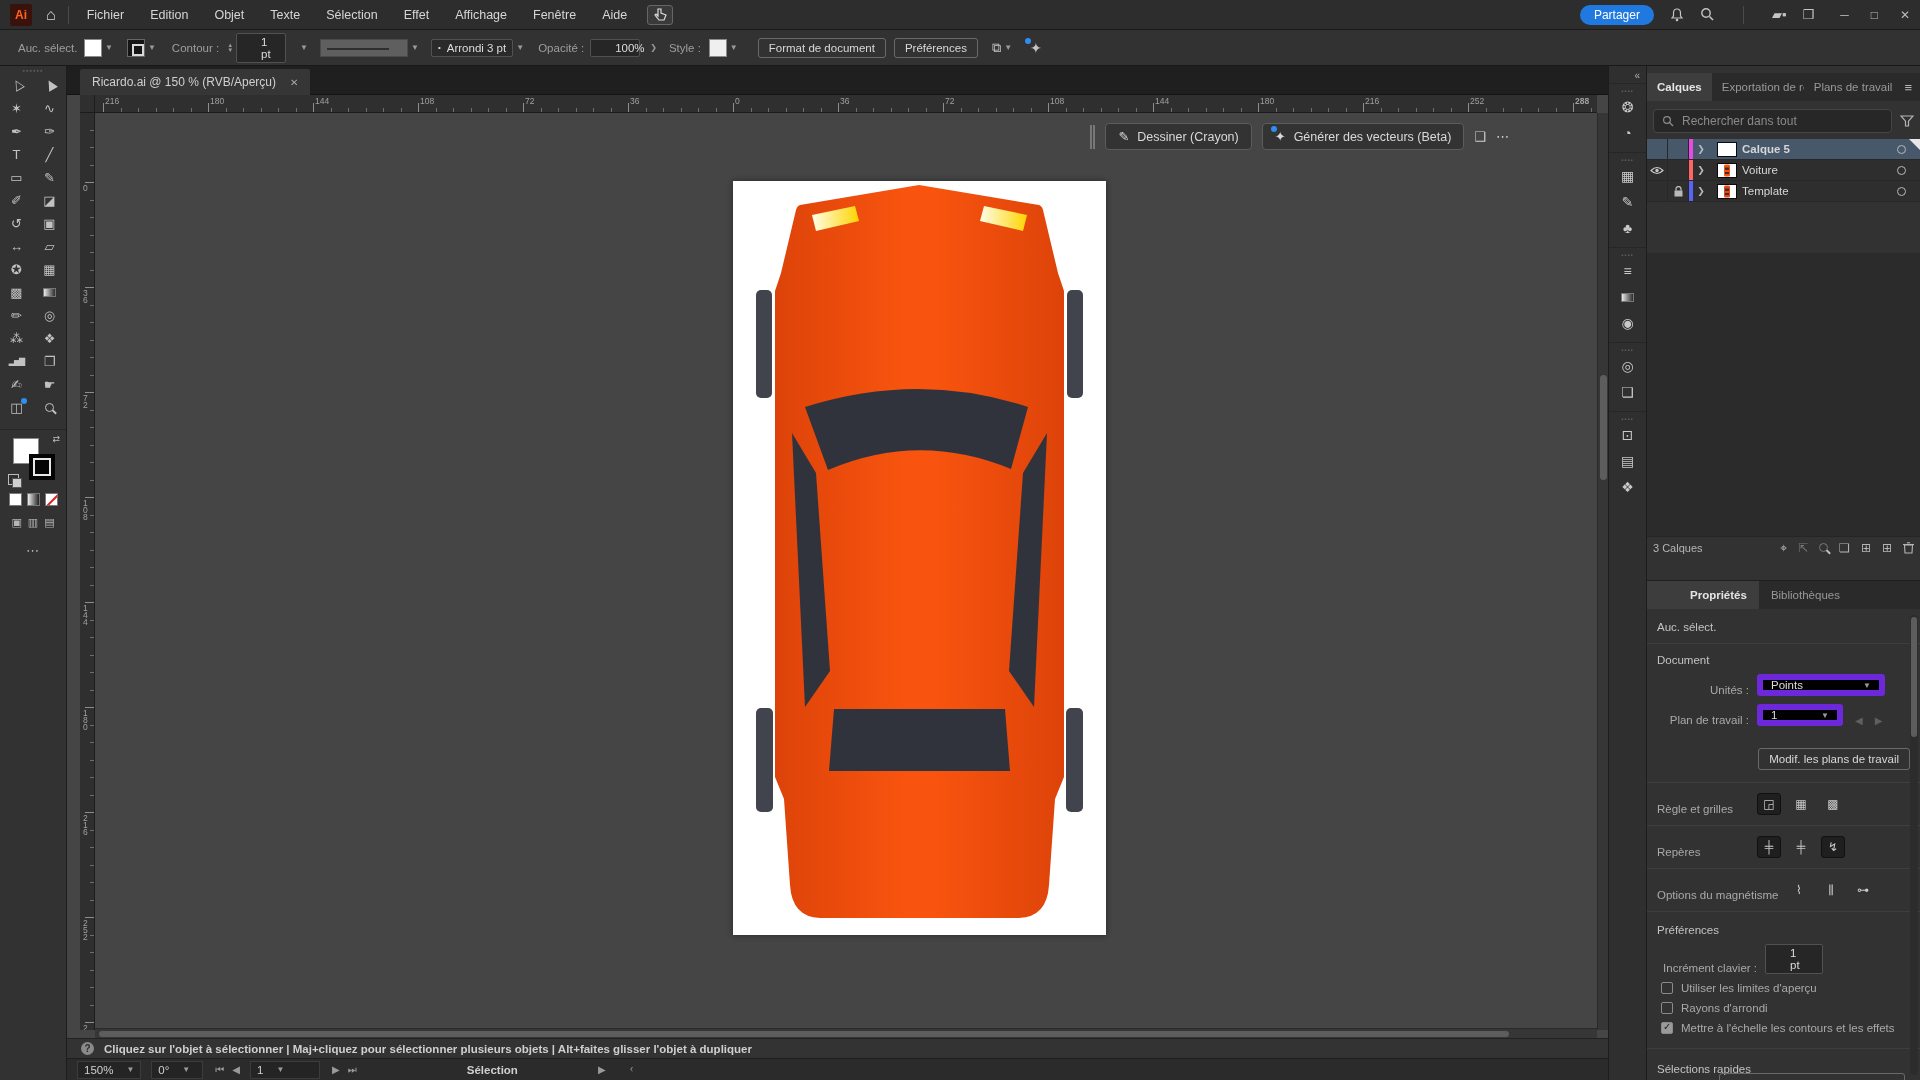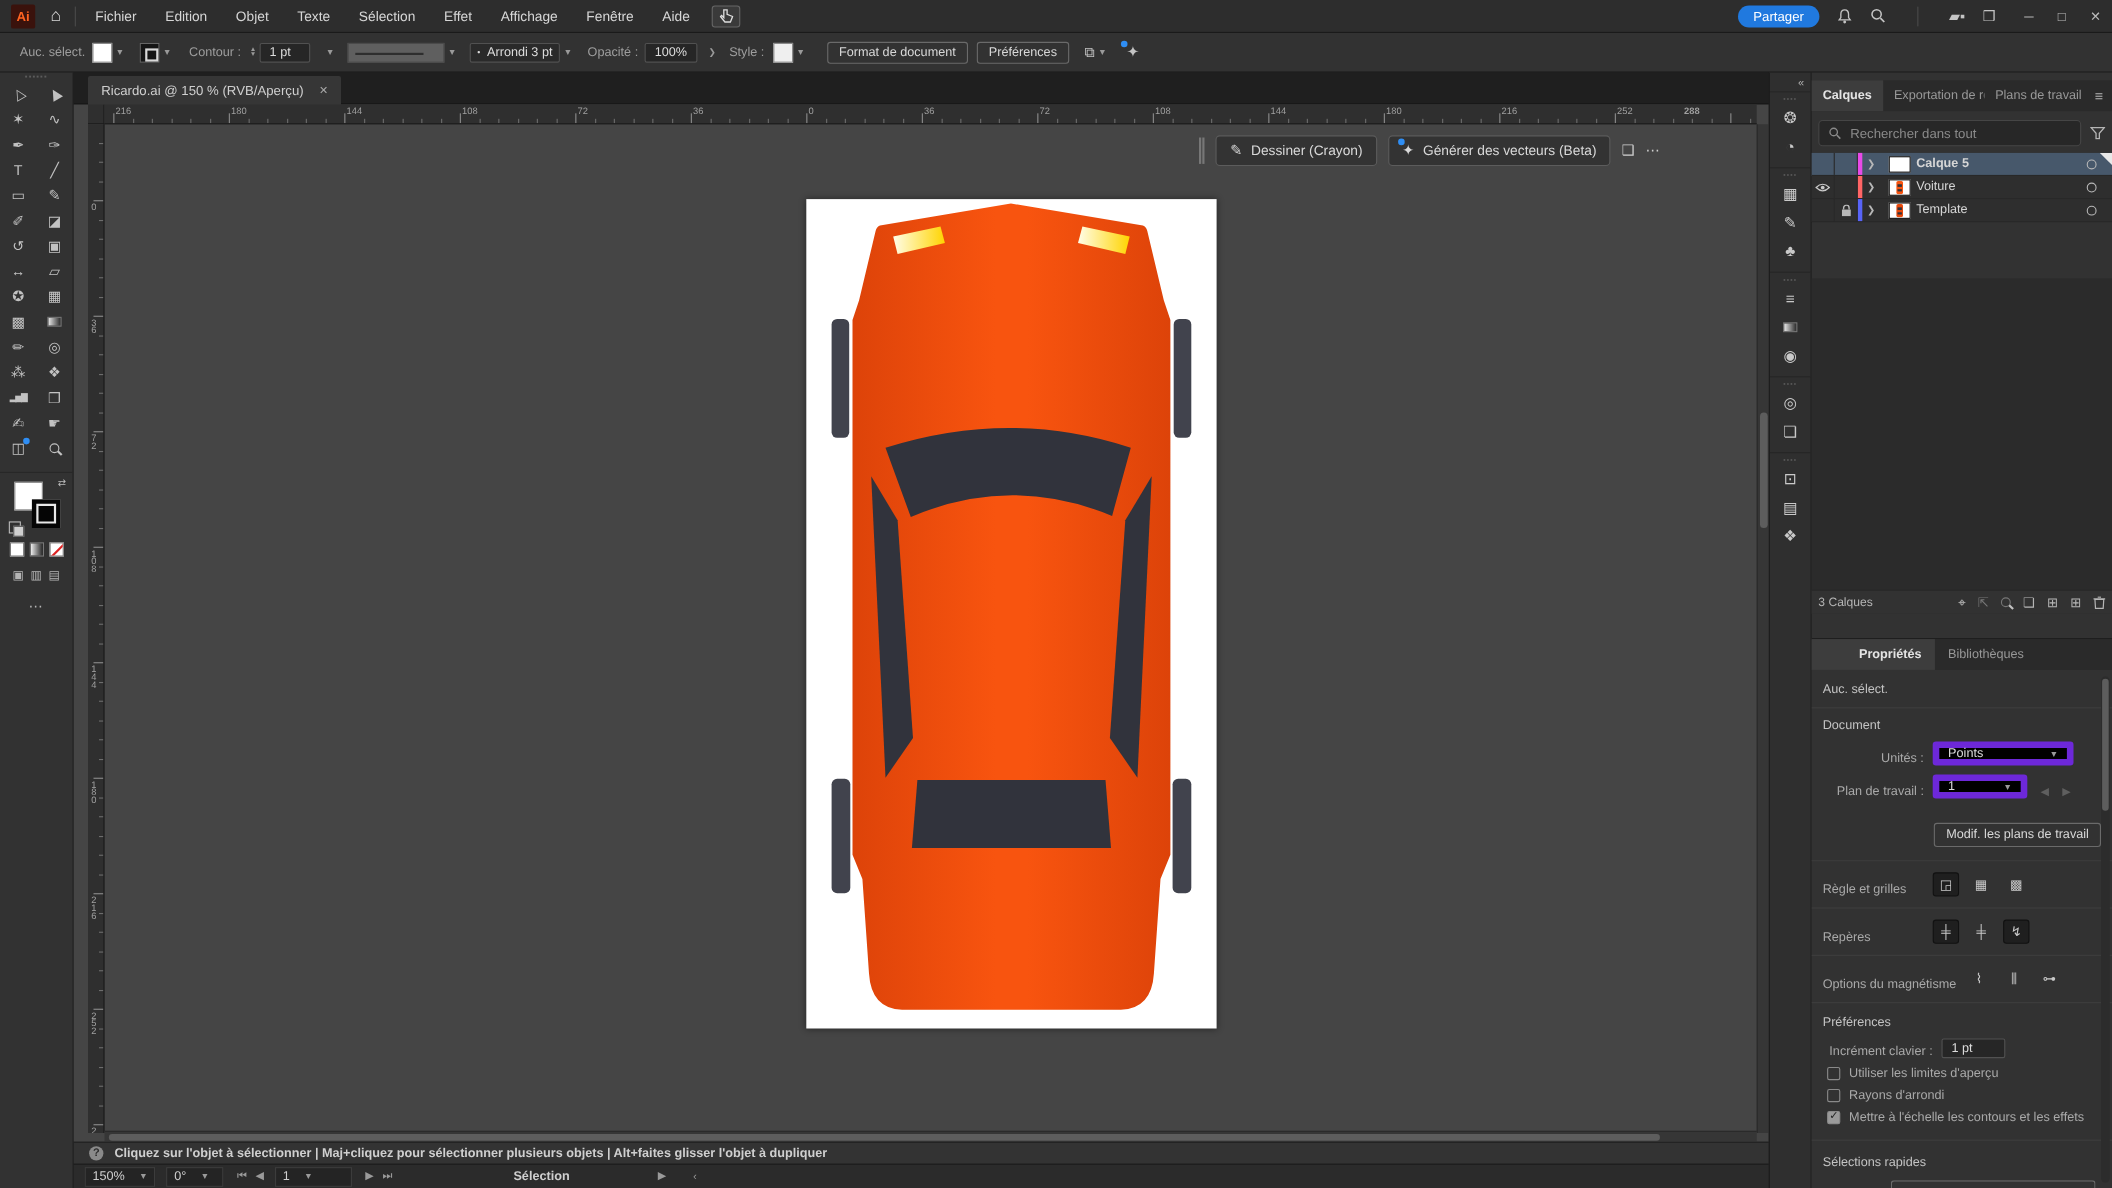--- a/index.html
+++ b/index.html
@@ -24,21 +24,21 @@
   .grid-icn,.panel-icn { color:#c4c4c4; font-size:13px; }
 
   
   .optionsbar { position:absolute; left:0; top:30px; width:1920px; height:36px; background:#323232;
     border-bottom:1px solid #181818; display:flex; align-items:center; font-size:11.5px; color:#bdbdbd; }
   .ob-label { color:#9e9e9e; }
   .swatch { width:18px; height:18px; border:1px solid #8a8a8a; background:#fff; }
   .swatch.stroke { background:#151515; position:relative; border-color:#666; }
   .swatch.stroke::after { content:''; position:absolute; left:4px; top:4px; width:8px; height:8px; border:2px solid #d8d8d8; }
   .dd-arrow { color:#9a9a9a; font-size:8px; margin-left:3px; }
-  .field { background:#262626; border:1px solid #515151; border-radius:2px; padding:2px 8px; color:#ddd; }
+  .field { background:#262626; border:1px solid #515151; border-radius:2px; padding:2px 24px; color:#ddd; }
   .stepper { display:flex; flex-direction:column; font-size:6px; color:#999; line-height:5px; margin-right:3px; }
   .var-dd { width:88px; height:18px; background:#5f5f5f; border:1px solid #4a4a4a; position:relative; }
   .var-dd::after { content:''; position:absolute; left:6px; right:18px; top:8px; height:2px; background:#2e2e2e; }
   .ob-btn { border:1px solid #6a6a6a; border-radius:3px; padding:3px 10px; color:#d8d8d8; background:transparent; font-size:11.5px; }
   .brush-dd { display:flex; align-items:center; gap:6px; background:#2a2a2a; border:1px solid #515151; border-radius:2px; padding:2px 6px; color:#ddd; }
 
   
   .tabrow { position:absolute; left:67px; top:66px; width:1541px; height:29px; background:#1f1f1f; border-bottom:1px solid #141414; }
   .doc-tab { position:absolute; left:13px; top:3px; height:26px; background:#363636; border-radius:2px 2px 0 0;
     display:flex; align-items:center; gap:14px; padding:0 12px; font-size:12px; color:#cfcfcf; }
@@ -457,21 +457,21 @@
         <b style="left: 430px;">72</b>
         <b style="left: 535px;">36</b>
         <b style="left: 640px;">0</b>
         <b style="left: 745px;">36</b>
         <b style="left: 850px;">72</b>
         <b style="left: 955px;">108</b>
         <b style="left: 1060px;">144</b>
         <b style="left: 1165px;">180</b>
         <b style="left: 1270px;">216</b>
         <b style="left: 1375px;">252</b>
-        <b style="left: 1436px; font-weight: bold;">288</b>
+        <b style="left: 1480px; font-weight: bold;">288</b>
       </div>
     <div class="ruler-v">
         <i style="top: 16.5px;"></i>
         <i style="top: 34px;"></i>
         <i style="top: 51.5px;"></i>
         <i class="major" style="top: 69px;"></i>
         <i style="top: 86.5px;"></i>
         <i style="top: 104px;"></i>
         <i style="top: 121.5px;"></i>
         <i style="top: 139px;"></i>

